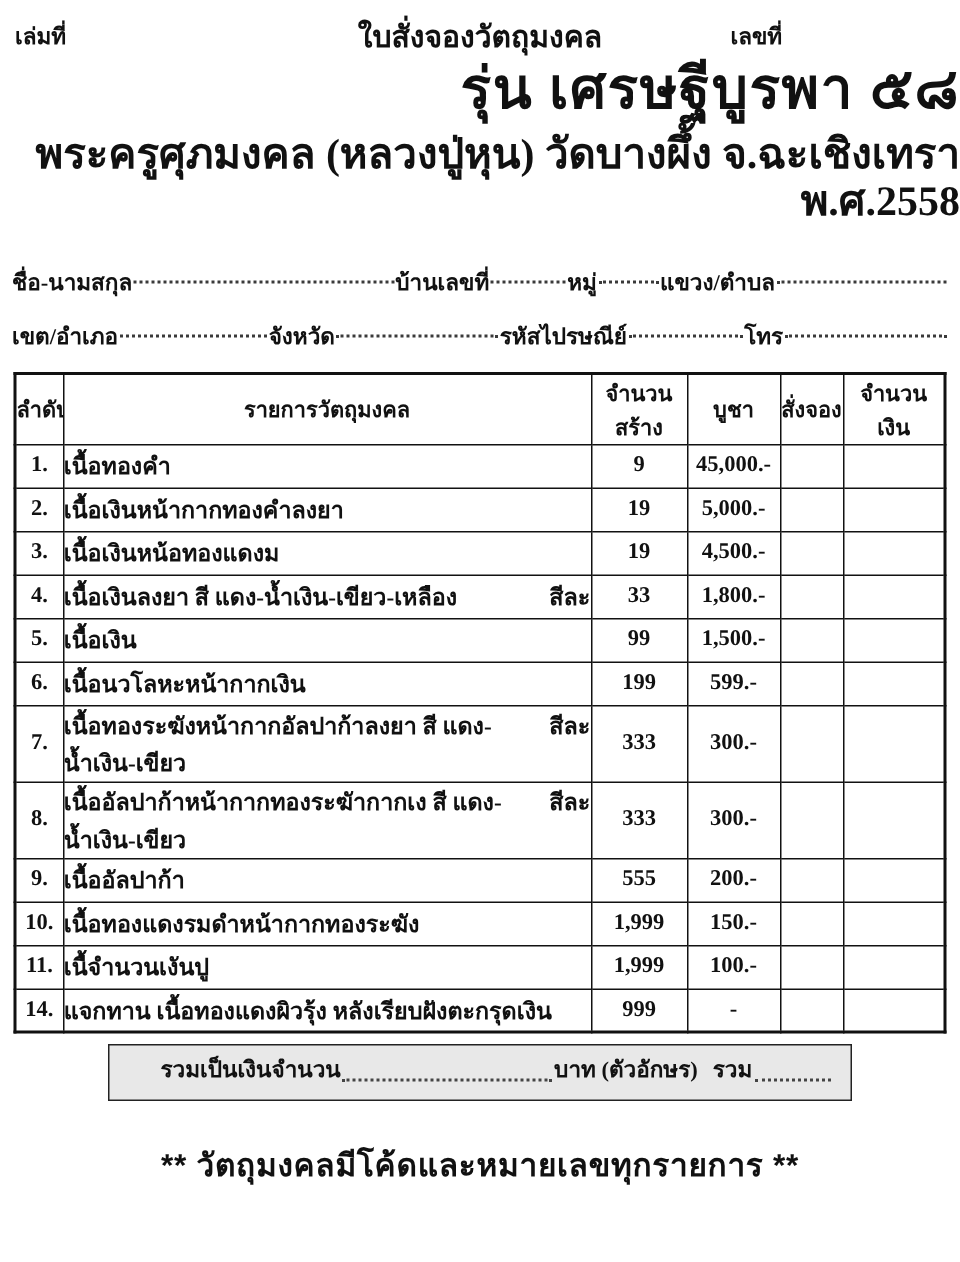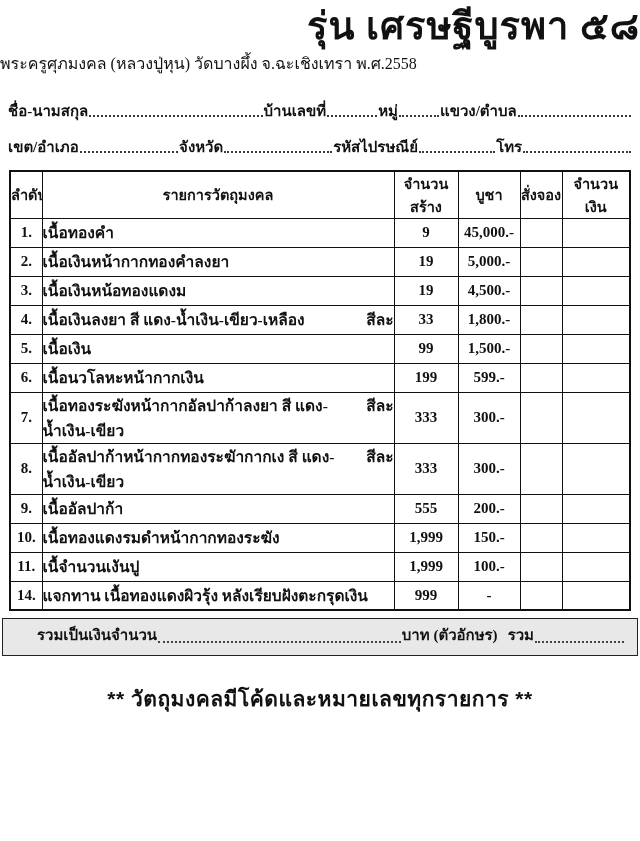--- a/index.html
+++ b/index.html
@@ -32,30 +32,30 @@
   .series-title {
     margin-top: 6px;
     text-align: right;
     font-size: 38px;
     font-weight: 800;
     letter-spacing: 1px;
     line-height: 1.1;
   }
   .subtitle {
     margin-top: 7px;
-    text-align: left;
-    font-size: 16px;
-    font-weight: 400;
+    text-align: right;
+    font-size: 28px;
+    font-weight: 700;
     line-height: 1.1;
   }
 
   
   .field-line {
     display: flex;
-    align-items: flex-end;
+    align-items: center;
     font-size: 15px;
     font-weight: 700;
     padding: 0 8px;
     white-space: nowrap;
     line-height: 1.25;
   }
   .dots {
     flex-grow: 1;
     border-bottom: 2px dotted #3a3a3a;
     height: 0;
@@ -85,21 +85,21 @@
     text-align: center;
   }
   table.order td { height: 29px; font-weight: 700; }
   td.c-no { text-align: center; font-size: 15px; }
   td.c-item { padding: 0 8px; font-size: 15.5px; }
   td.c-item .cellwrap { display: flex; justify-content: space-between; align-items: flex-start; }
   td.c-qty, td.c-price { text-align: center; font-size: 15px; }
 
   
   .total-box {
-    width: 636px;
+    width: 496px;
     margin: 7px auto 0 auto;
     height: 38px;
     border: 1.5px solid #222;
     background: #e8e8e8;
     display: flex;
     align-items: flex-end;
     padding: 0 12px 8px 34px;
     font-size: 15px;
     font-weight: 700;
     white-space: nowrap;
@@ -114,20 +114,25 @@
     font-weight: 700;
     font-size: 21px;
     letter-spacing: 0.5px;
   }
 </style>
 </head>
 <body>
 
 <div class="page">
 
+  <div class="topline">
+    <span class="book-no">เล่มที่</span>
+    <span class="doc-title">ใบสั่งจองวัตถุมงคล</span>
+    <span class="doc-no">เลขที่</span>
+  </div>
 
   <div class="series-title">รุ่น เศรษฐีบูรพา ๕๘</div>
   <div class="subtitle">พระครูศุภมงคล (หลวงปู่หุน) วัดบางผึ้ง จ.ฉะเชิงเทรา พ.ศ.2558</div>
 
   <div class="field-line fl-1">
     <span>ชื่อ-นามสกุล</span>
     <span class="dots" style="flex-grow:5.2"></span>
     <span>บ้านเลขที่</span>
     <span class="dots" style="flex-grow:1.5"></span>
     <span>หมู่</span>

